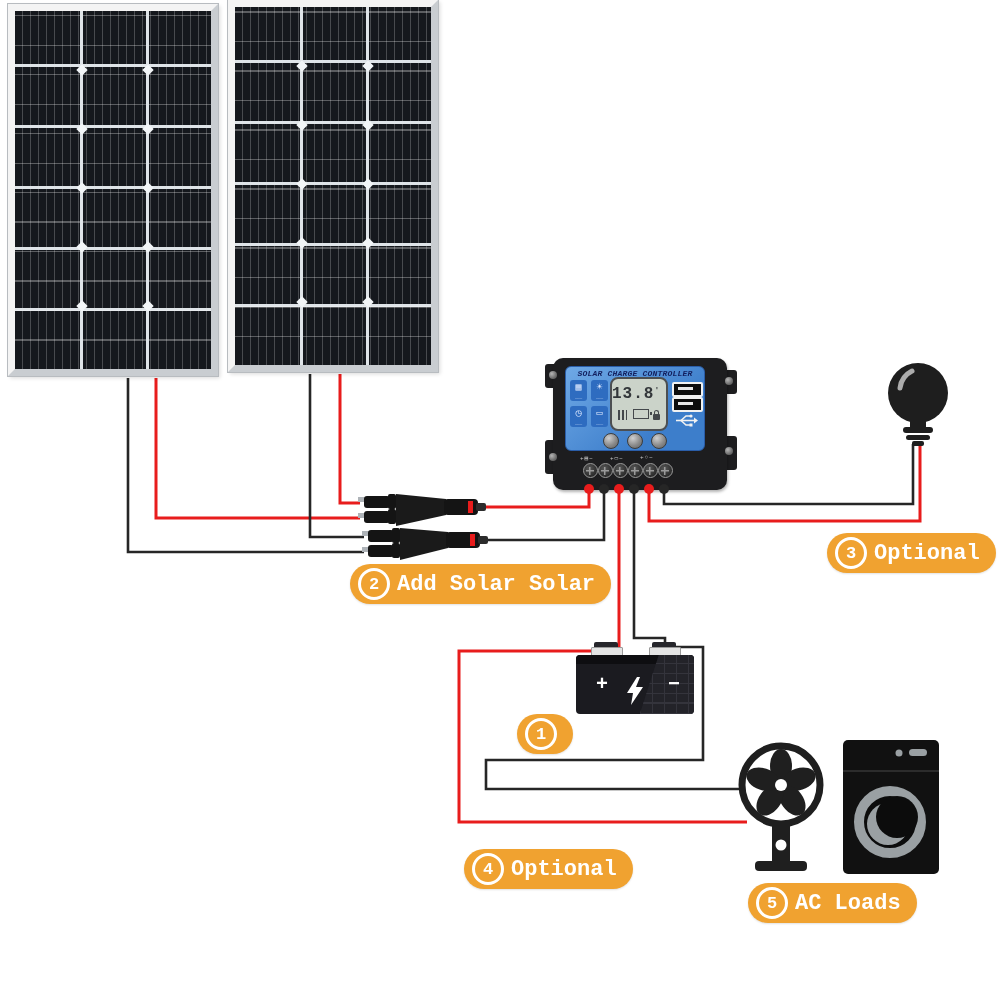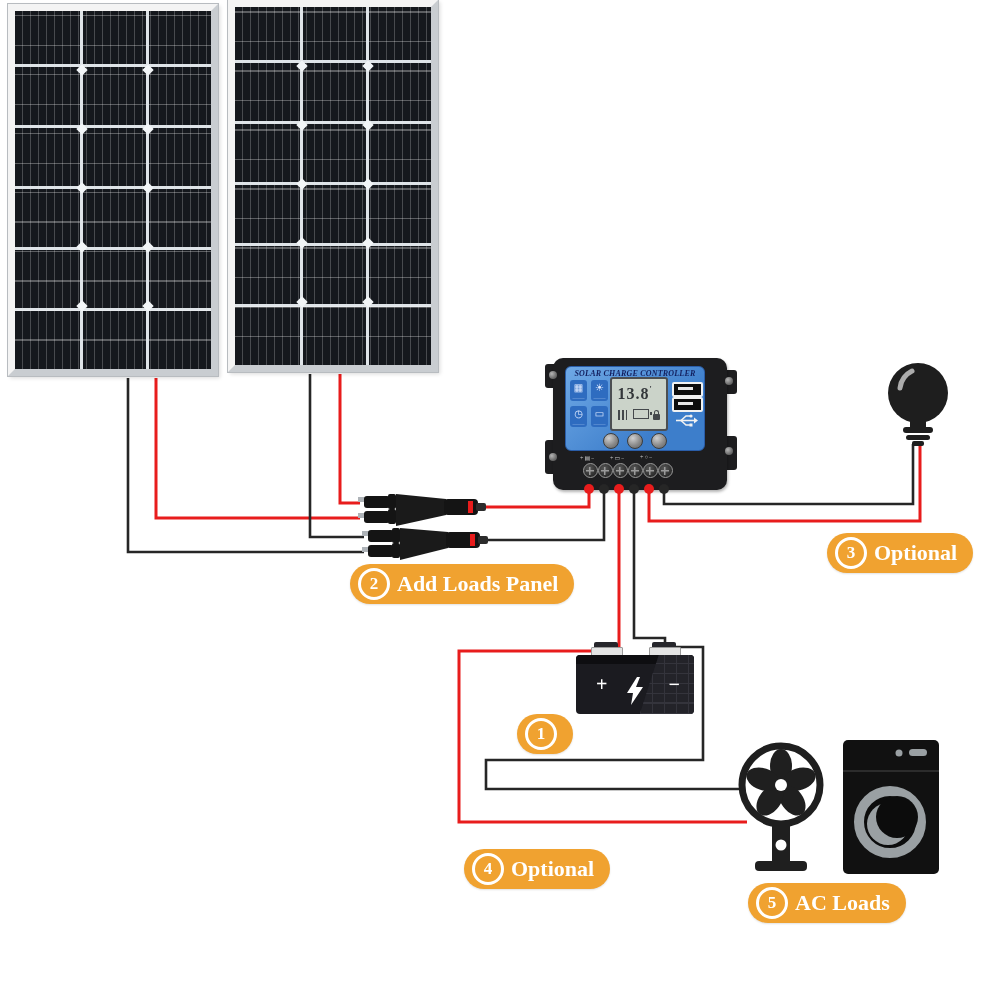--- a/index.html
+++ b/index.html
@@ -1,17 +1,17 @@
 <!DOCTYPE html>
 <html><head>
 <meta charset="utf-8">
 <style>
   html,body{margin:0;padding:0;background:#fff;}
   #stage{position:relative;width:1000px;height:1000px;background:#ffffff;overflow:hidden;
-         font-family:Liberation Serif, serif;}
+         font-family:Liberation Mono, monospace;}
   .abs{position:absolute;}
 
   
   .panel{position:absolute;width:210px;height:372px;background:#1a1d23;
          border:7px solid;border-color:#f4f4f4 #c9cdd1 #c9cdd1 #f4f4f4;
          box-shadow:0 0 0 1px #b8bcc0, 2px 2px 4px rgba(0,0,0,.15);box-sizing:border-box;}
   .panel-inner{position:absolute;inset:0;background:
       repeating-linear-gradient(0deg, transparent 0 28px, rgba(255,255,255,.30) 28px 29.5px),
       repeating-linear-gradient(0deg, transparent 0 58px, #dfe4e8 58px 61px),
       repeating-linear-gradient(90deg, transparent 0 7px, rgba(255,255,255,.22) 7px 8px),
@@ -25,21 +25,21 @@
   .ctl-tab{background:#1d1d1f;border-radius:3px;}
   .screw{border-radius:50%;width:8px;height:8px;background:radial-gradient(circle at 35% 35%,#b5b5b5,#6d6d6d 60%,#4a4a4a);}
   .ctl-face{left:565px;top:366px;width:138px;height:83px;border-radius:6px;
             background:linear-gradient(140deg,#6fa9e6,#3d7ecb 70%);border:1px solid #2a5da8;}
   .ctl-title{position:absolute;left:0;right:0;top:2px;text-align:center;font-size:8px;font-weight:bold;
              font-style:italic;color:#13205f;letter-spacing:.2px;}
   .tile{position:absolute;width:17px;height:21px;background:#2e6cc0;border-radius:3px;color:#dfeaff;
         font-size:10px;line-height:16px;text-align:center;}
   .tile small{display:block;font-size:4px;line-height:4px;color:#bcd4f5;}
   .lcd{left:609px;top:376px;width:58px;height:54px;background:#cbd3c9;border:2px solid #4c4f52;
-       border-radius:3px;box-sizing:border-box;}
+       border-radius:8px;box-sizing:border-box;}
   .lcd-val{position:absolute;top:6px;left:0;right:8px;text-align:center;font-size:16px;font-weight:bold;
            color:#33373a;letter-spacing:1px;}
   .lcd-unit{font-size:8px;vertical-align:top;}
   .lcd-batt{position:absolute;left:21px;bottom:10px;width:14px;height:8px;border:1.5px solid #44484b;}
   .lcd-batt:after{content:"";position:absolute;right:-4px;top:1.5px;width:2.5px;height:3px;background:#44484b;}
   .lcd-bars{position:absolute;left:6px;bottom:9px;width:9px;height:10px;
             background:repeating-linear-gradient(90deg,#44484b 0 2px,transparent 2px 4px);}
   .lcd-lock{position:absolute;right:6px;bottom:9px;width:7px;height:6px;background:#44484b;border-radius:1px;}
   .lcd-lock:before{content:"";position:absolute;left:1px;top:-4px;width:3px;height:4px;border:1.5px solid #44484b;
                    border-bottom:none;border-radius:3px 3px 0 0;}
@@ -300,21 +300,21 @@
       </svg>
     </div>
   </div>
 
 
   <div class="pill" style="left:517px;top:714px">
     <span class="num">1</span>
   </div>
   <div class="pill" style="left:350px;top:564px">
     <span class="num">2</span>
-    <span class="txt">Add Loads Panel</span>
+    <span class="txt">Add Solar Solar</span>
   </div>
   <div class="pill" style="left:827px;top:533px">
     <span class="num">3</span>
     <span class="txt">Optional</span>
   </div>
   <div class="pill" style="left:464px;top:849px">
     <span class="num">4</span>
     <span class="txt">Optional</span>
   </div>
   <div class="pill" style="left:748px;top:883px">

